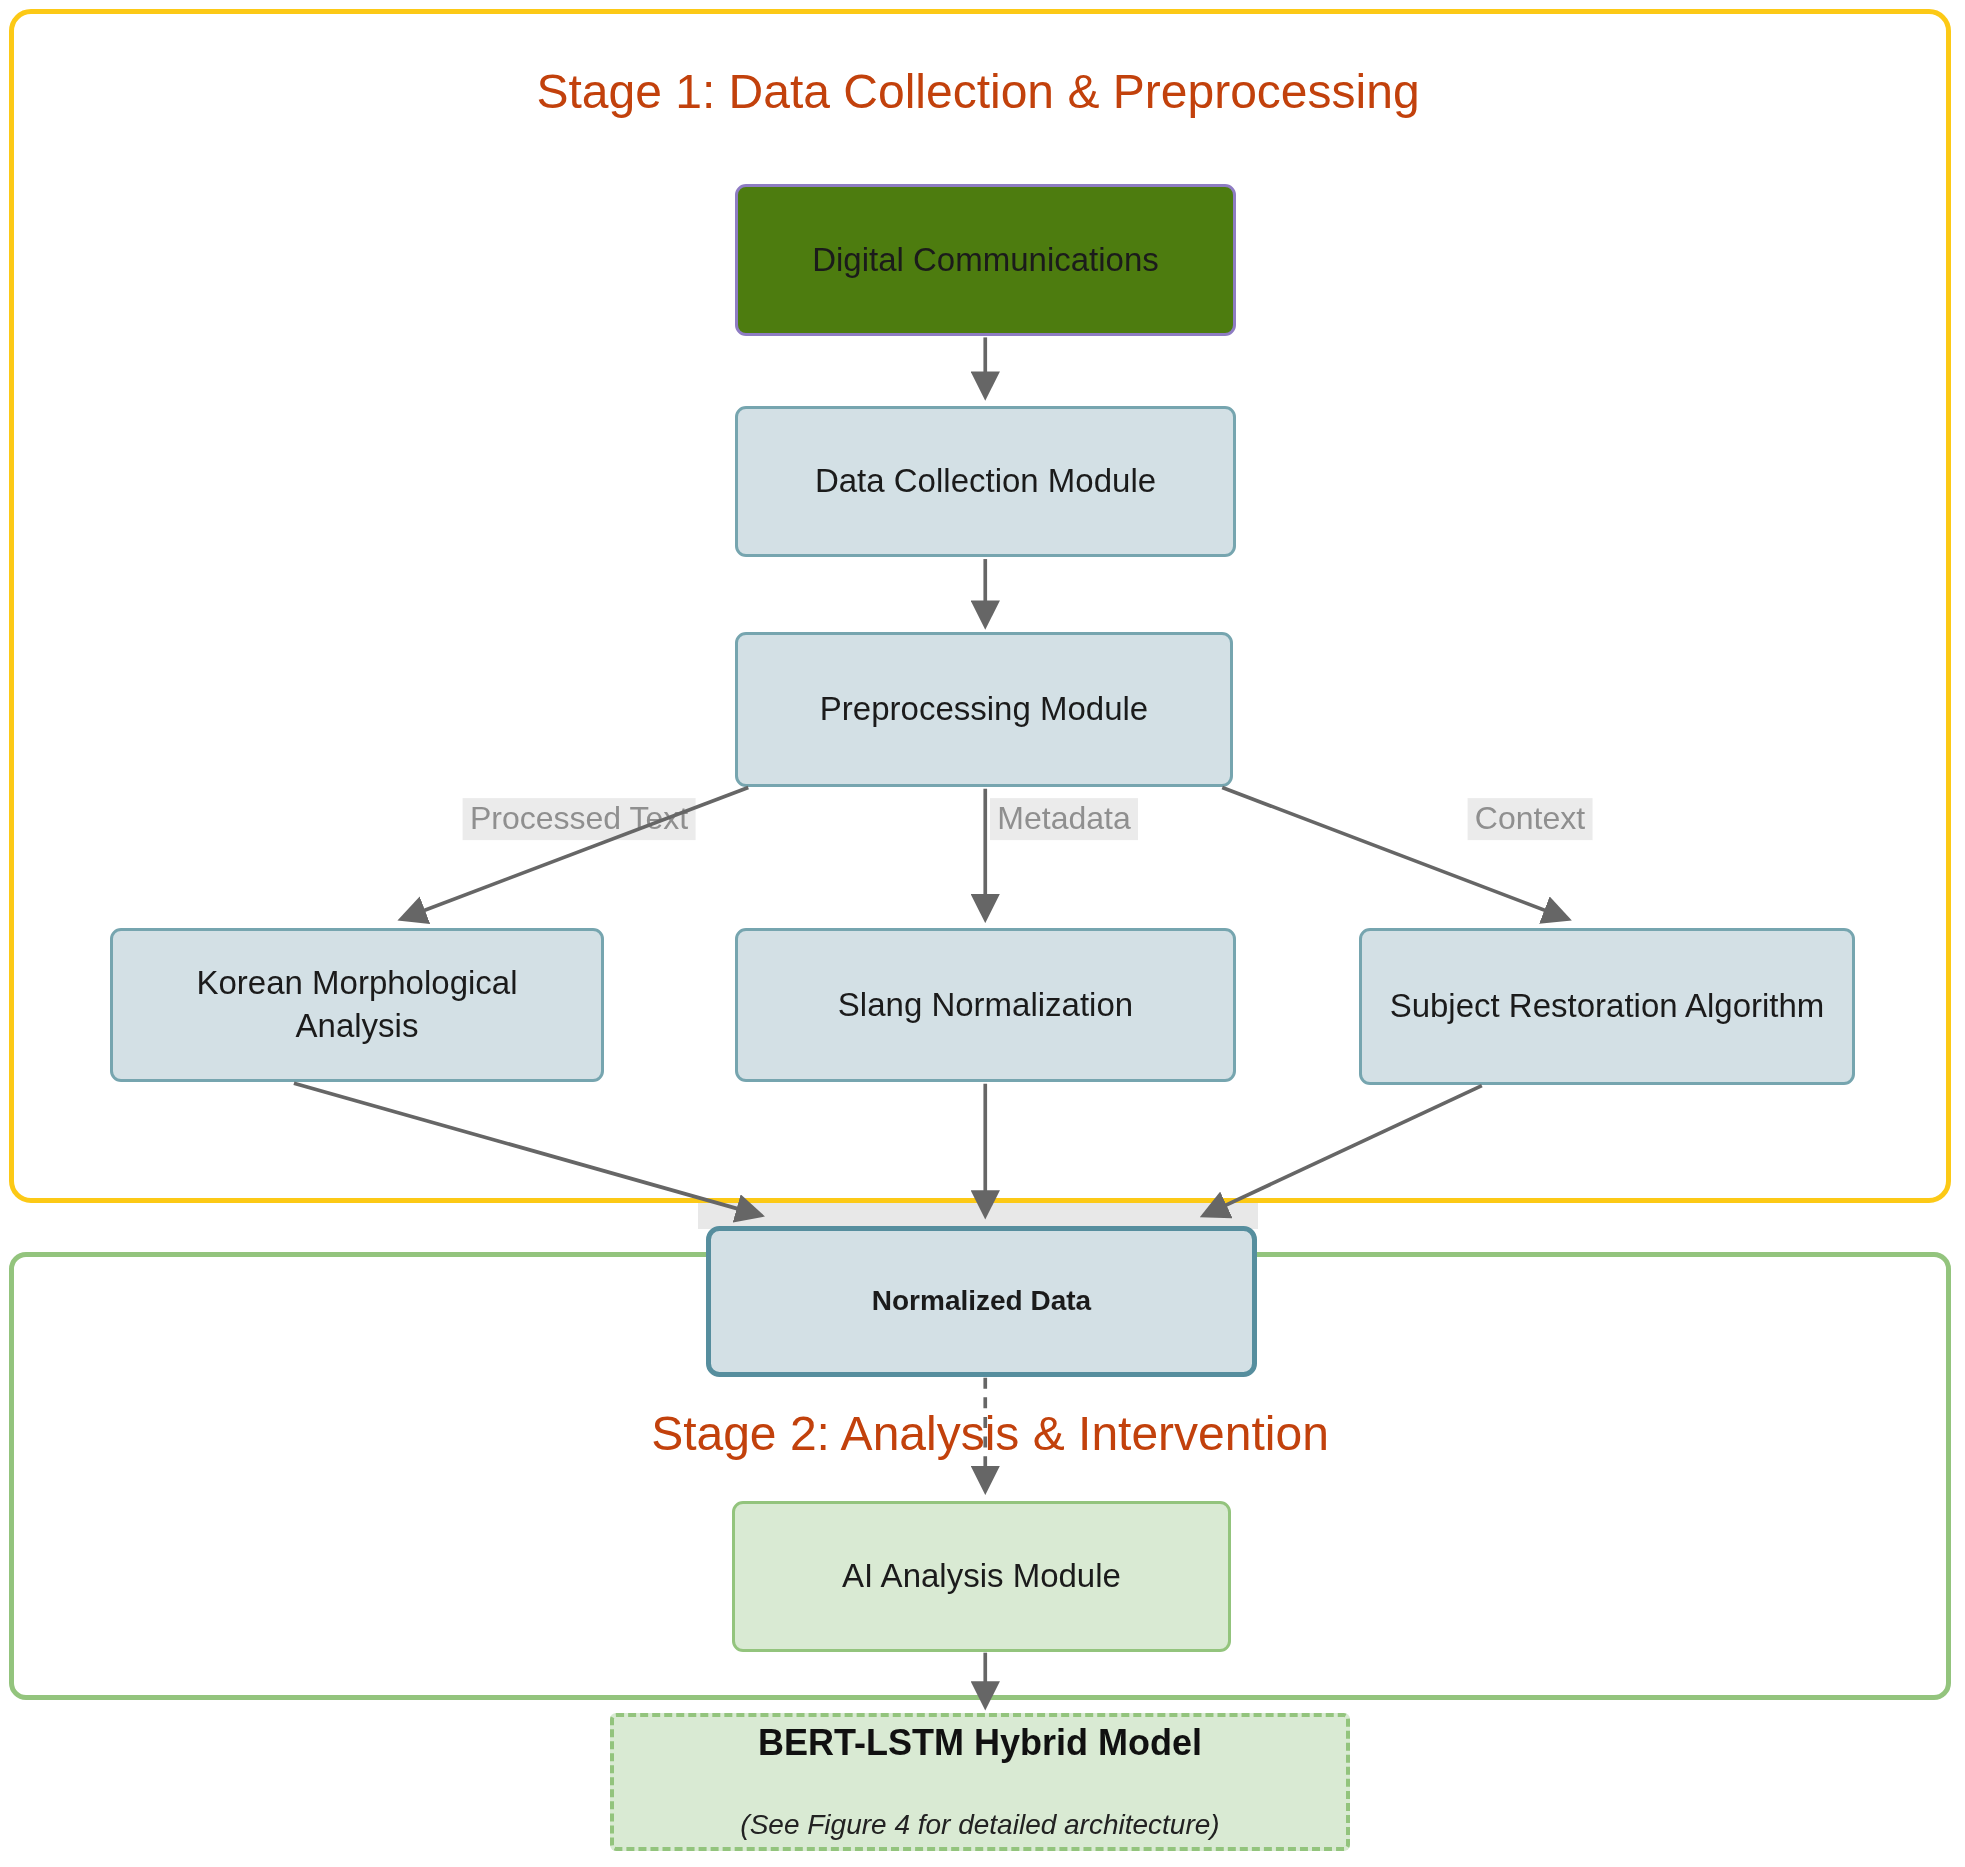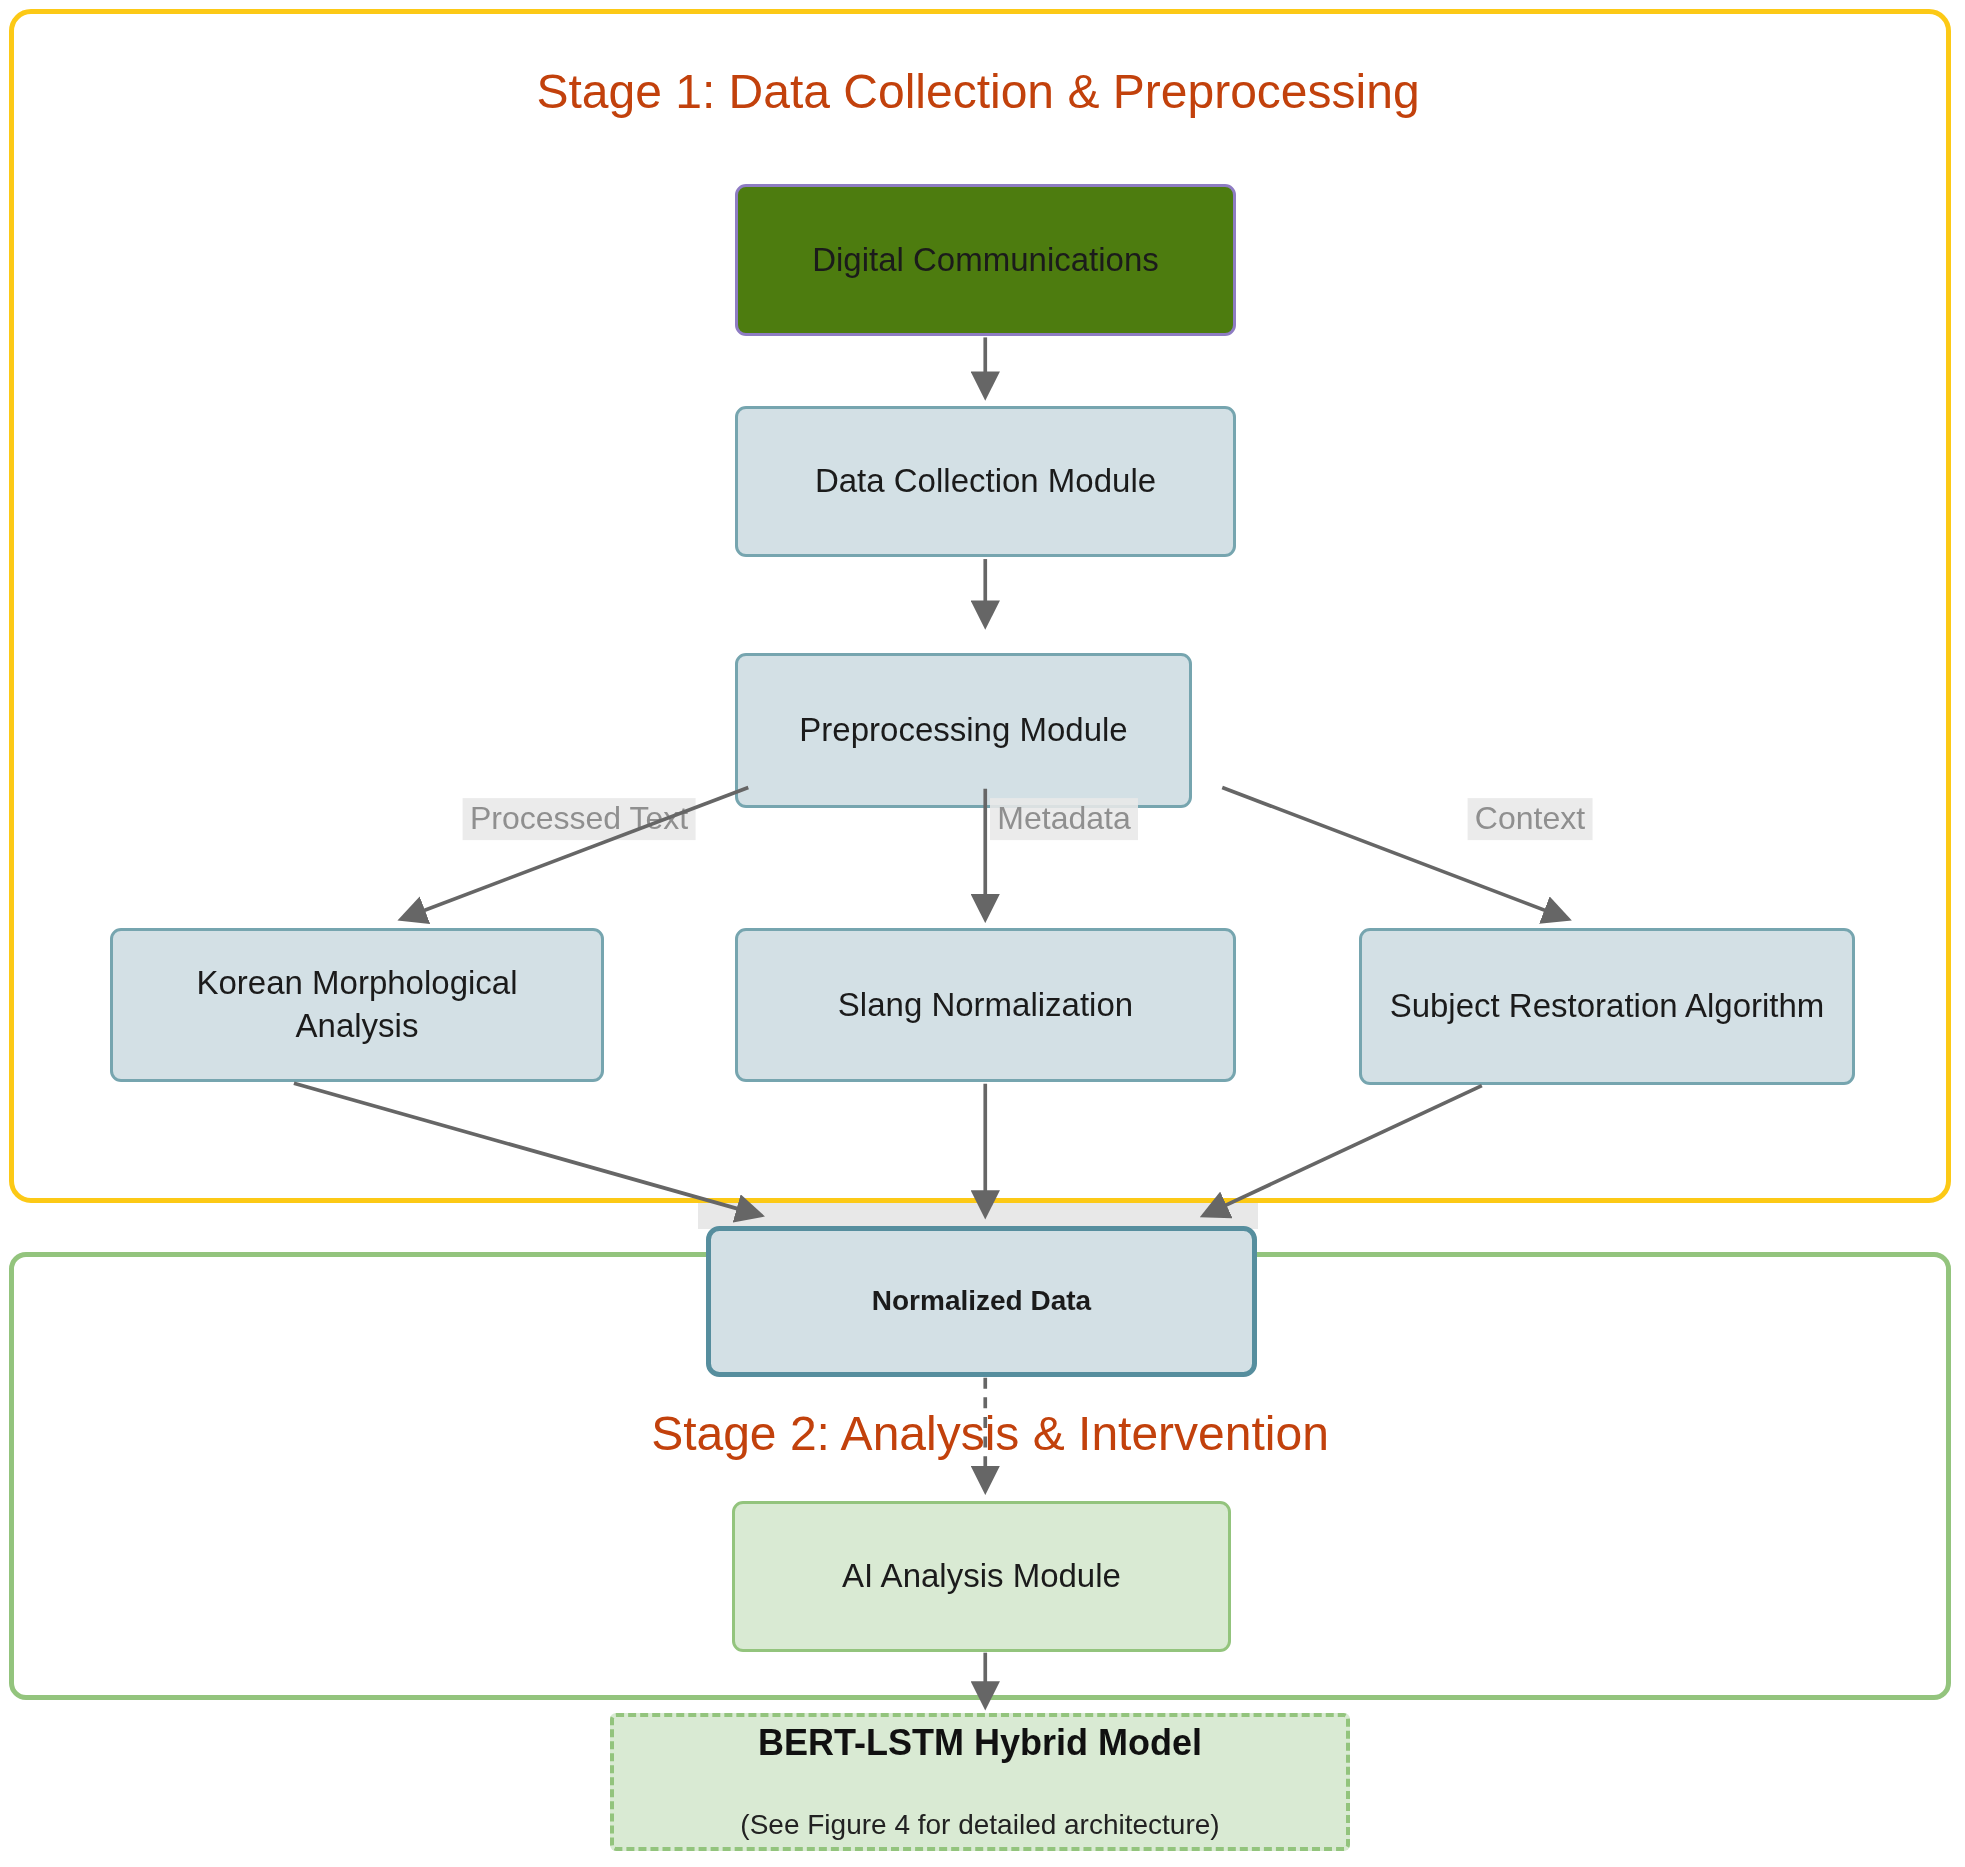--- a/index.html
+++ b/index.html
@@ -24,31 +24,31 @@
   .node {
     position:absolute; display:flex; align-items:center; justify-content:center;
     flex-direction:column; text-align:center; border-radius:11px;
     font-size:33px; color:#1b1b1b; line-height:1.3; z-index:3; padding:0 18.4px;
   }
   .blue   { background:#D3E0E5; border:3.7px solid #76A5AF; }
   .purple { background:#4d7c0f; border:3.7px solid #8E7CC3; }
   .green  { background:#D9EAD3; border:3.7px solid #93C47D; }
   .n-digital    { left:735px; top:184px;  width:501px; height:152px; }
   .n-collect    { left:735px; top:406px;  width:501px; height:151px; }
-  .n-preprocess { left:735px; top:632px; width:457px; height:155px;margin-top:21px; }
+  .n-preprocess { left:735px; top:632px; width:498px; height:155px; }
   .n-korean     { left:110px;  top:928px; width:494px; height:154px; }
   .n-slang      { left:735px; top:928px; width:501px; height:154px; }
   .n-subject    { left:1359px; top:928px; width:496px; height:157px; }
   .n-normalized { left:706px; top:1226px; width:551px; height:151px;
                   border:5.5px solid #568E9E; font-weight:bold; font-size:28px; border-radius:13.5px; }
   .n-ai         { left:732px; top:1501px; width:499px; height:151px; }
   .n-bert       { left:610px;  top:1713px; width:740px; height:138px;
                   border:4.3px dashed #93C47D; border-radius:6.1px; gap:24px; }
   .bert-title { font-weight:bold; font-size:36px; color:#111; }
-  .bert-sub   { font-size:28px; color:#222;margin-top:16px; }
+  .bert-sub   { font-style:italic; font-size:28px; color:#222;margin-top:16px; }
 
   .edge-label {
     position:absolute; transform:translate(-50%,-50%);
     font-size:32px; color:#8F8F8F; background:rgba(232,232,232,0.88);
     padding:2.4px 7.3px; white-space:nowrap; z-index:4;
   }
   .el-pt { left:579px;  top:819px; }
   .el-md { left:1064px; top:819px; }
   .el-cx { left:1530px; top:819px; }
 

